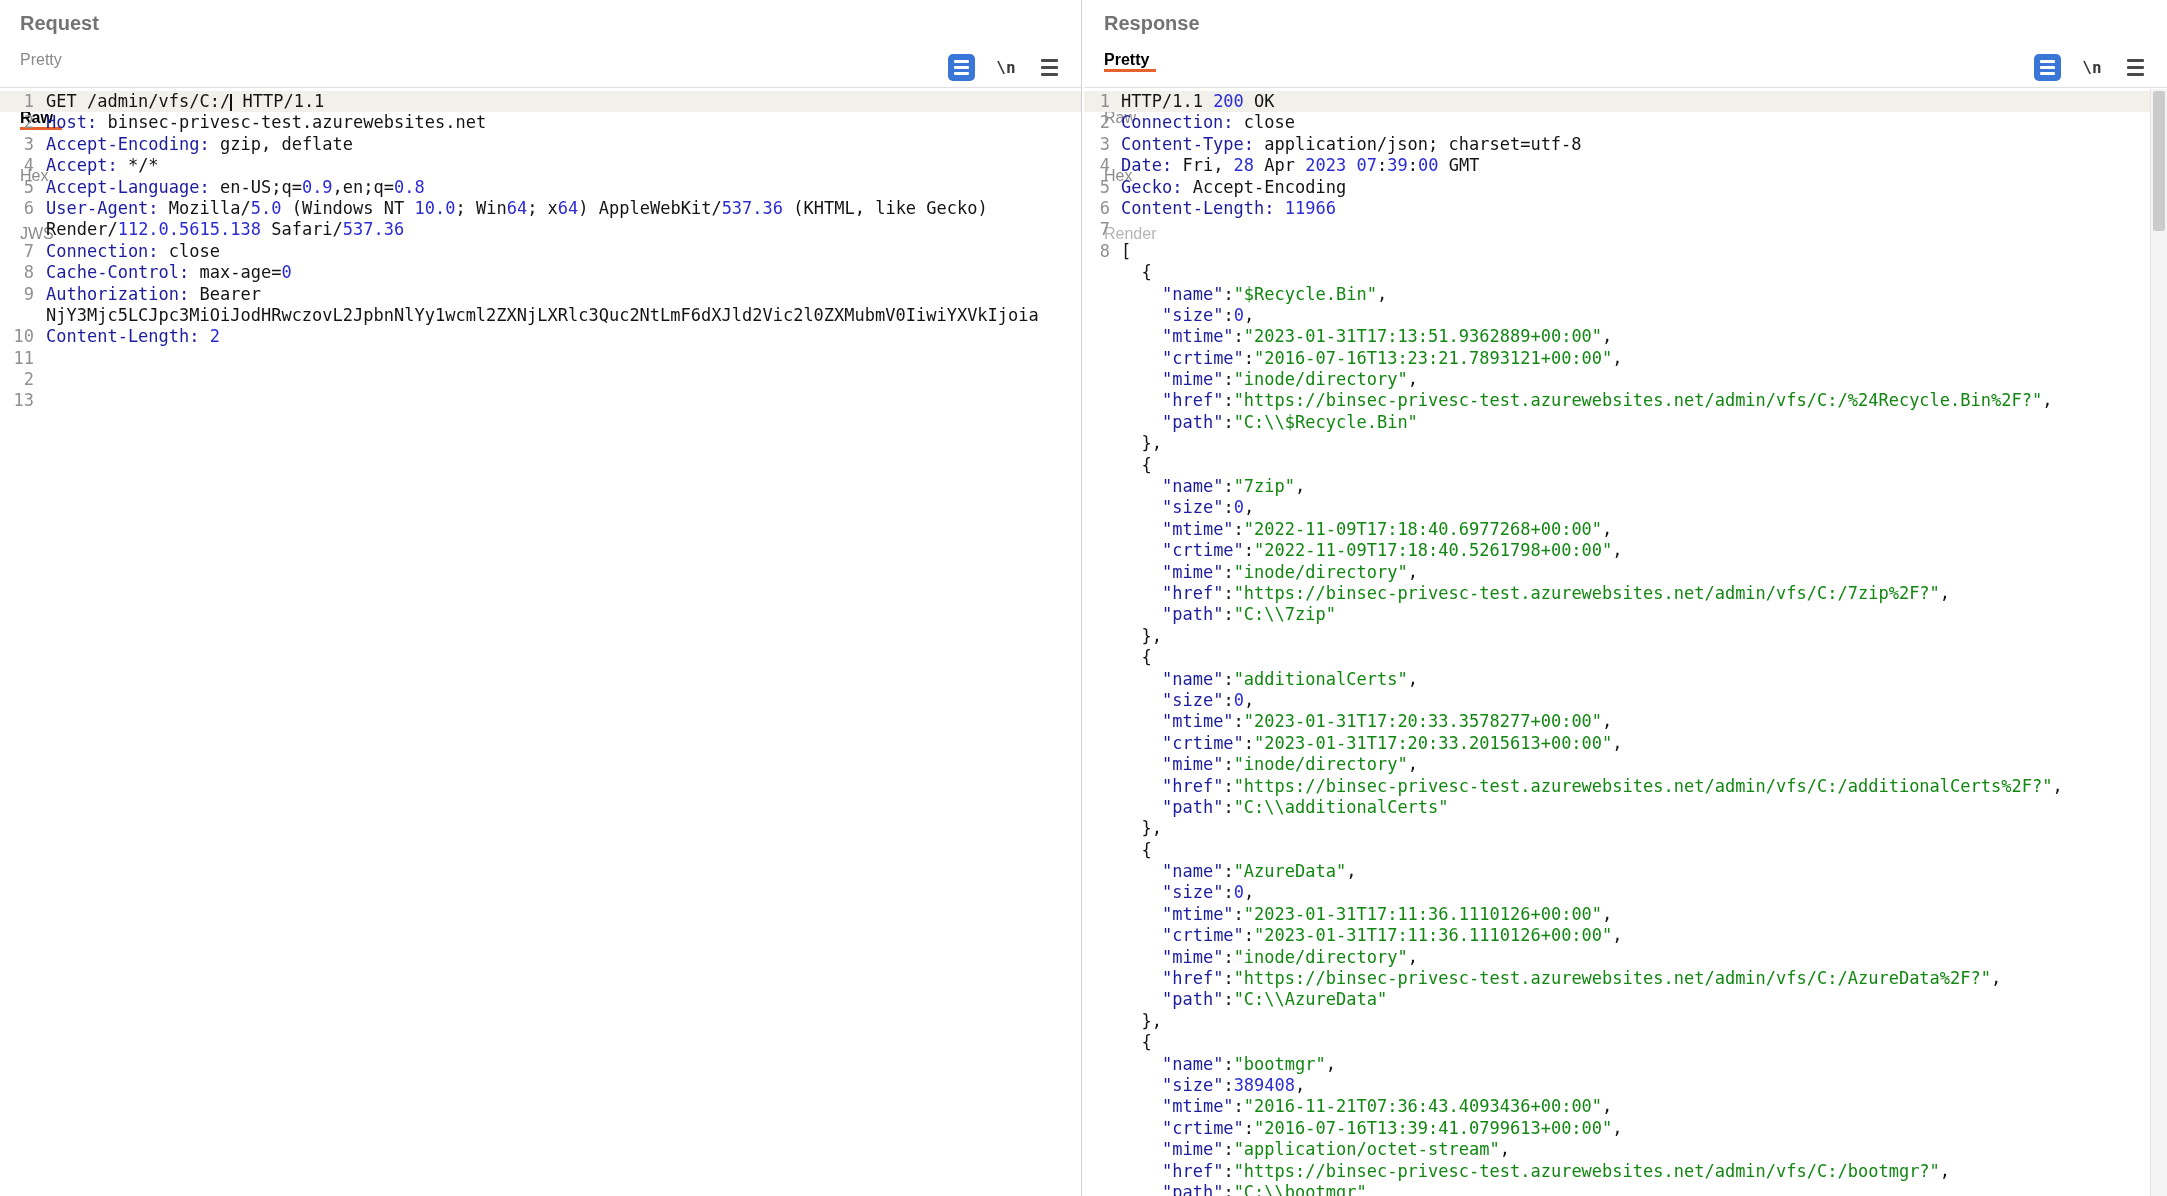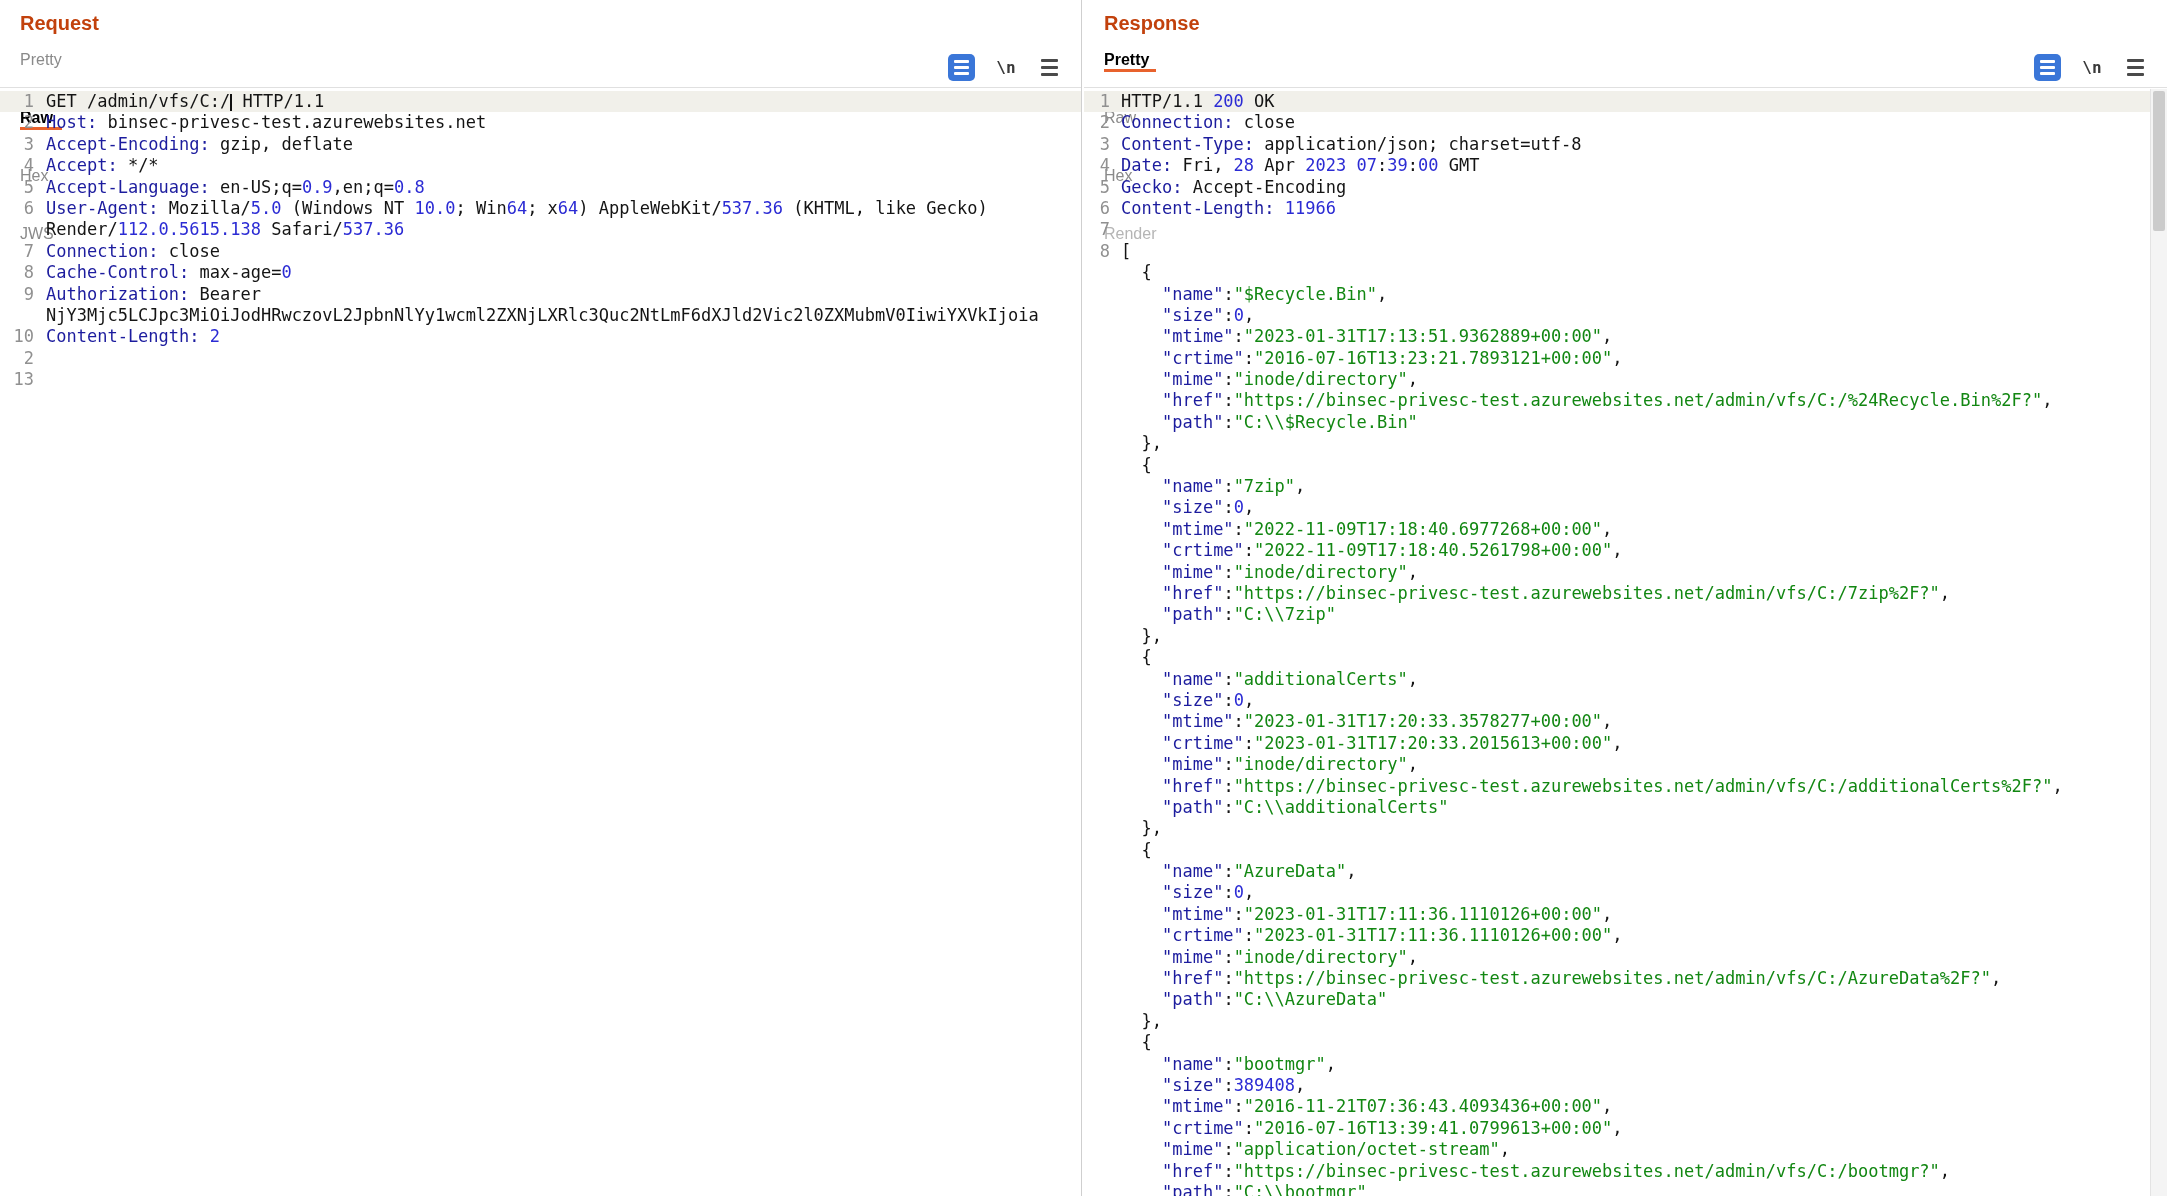--- a/index.html
+++ b/index.html
@@ -4,21 +4,21 @@
 <style>
   html,body{margin:0;padding:0;}
   body{
     width:2167px;height:1196px;overflow:hidden;background:#ffffff;
     font-family:"Liberation Sans",sans-serif;position:relative;
   }
   .panel{position:absolute;top:0;bottom:0;background:#fff;}
   .panel-request{left:0;width:1081px;}
   .panel-response{left:1084px;width:1083px;}
   .divider{position:absolute;top:0;bottom:0;left:1081px;width:3px;background:#fff;border-left:1px solid #cfcfcf;border-right:1px solid #ececec;}
-  .panel-title{position:absolute;top:12px;left:20px;font-size:20px;font-weight:bold;color:#c2410c;}
+  .panel-title{position:absolute;top:12px;left:20px;font-size:20px;font-weight:bold;color:#737373;}
   .tabbar{position:absolute;top:48px;left:0;right:0;height:40px;display:flex;align-items:stretch;
           padding:0 14px 0 20px;border-bottom:1px solid #e0e0e0;box-sizing:border-box;}
   .tabs{display:flex;gap:34px;align-items:stretch;flex-direction:column;}
   .tab{display:flex;align-items:center;font-size:16px;color:#8a8a8a;cursor:default;
        border-bottom:3px solid transparent;box-sizing:border-box;padding-top:3px;}
   .tab.selected{color:#000;font-weight:bold;border-bottom-color:#e8622d;}
   .tab.disabled{color:#b5b5b5;text-align:center;}
   .tools{margin-left:auto;display:flex;align-items:center;gap:16px;padding-right:6px;}
   .tool{background:none;border:none;padding:0;display:flex;align-items:center;justify-content:center;cursor:pointer;}
   .tool-format{width:27px;height:27px;border-radius:5px;background:#3a76d8;flex-direction:column;gap:3px;}
@@ -106,20 +106,21 @@
       <div class="code-line"><span class="ln">3</span><span class="lc"><span class="sg-h">Accept-Encoding:</span><span class="sg-t"> gzip, deflate</span></span></div>
       <div class="code-line"><span class="ln">4</span><span class="lc"><span class="sg-h">Accept:</span><span class="sg-t"> */*</span></span></div>
       <div class="code-line"><span class="ln">5</span><span class="lc"><span class="sg-h">Accept-Language:</span><span class="sg-t"> en-US;q=</span><span class="sg-n">0.9</span><span class="sg-t">,en;q=</span><span class="sg-n">0.8</span></span></div>
       <div class="code-line"><span class="ln">6</span><span class="lc"><span class="sg-h">User-Agent:</span><span class="sg-t"> Mozilla/</span><span class="sg-n">5.0</span><span class="sg-t"> (Windows NT </span><span class="sg-n">10.0</span><span class="sg-t">; Win</span><span class="sg-n">64</span><span class="sg-t">; x</span><span class="sg-n">64</span><span class="sg-t">) AppleWebKit/</span><span class="sg-n">537.36</span><span class="sg-t"> (KHTML, like Gecko)</span></span></div>
       <div class="code-line"><span class="ln"></span><span class="lc"><span class="sg-t">Render/</span><span class="sg-n">112.0.5615.138</span><span class="sg-t"> Safari/</span><span class="sg-n">537.36</span></span></div>
       <div class="code-line"><span class="ln">7</span><span class="lc"><span class="sg-h">Connection:</span><span class="sg-t"> close</span></span></div>
       <div class="code-line"><span class="ln">8</span><span class="lc"><span class="sg-h">Cache-Control:</span><span class="sg-t"> max-age=</span><span class="sg-n">0</span></span></div>
       <div class="code-line"><span class="ln">9</span><span class="lc"><span class="sg-h">Authorization:</span><span class="sg-t"> Bearer</span></span></div>
       <div class="code-line"><span class="ln"></span><span class="lc"><span class="sg-t">NjY3Mjc5LCJpc3MiOiJodHRwczovL2JpbnNlYy1wcml2ZXNjLXRlc3Quc2NtLmF6dXJld2Vic2l0ZXMubmV0IiwiYXVkIjoia</span></span></div>
       <div class="code-line"><span class="ln">10</span><span class="lc"><span class="sg-h">Content-Length:</span><span class="sg-t"> </span><span class="sg-n">2</span></span></div>
+      <div class="code-line"><span class="ln">11</span><span class="lc"></span></div>
       <div class="code-line"><span class="ln">2</span><span class="lc"></span></div>
       <div class="code-line"><span class="ln">13</span><span class="lc"></span></div>
     </div>
 </section>
 
 <div class="divider"></div>
 
 <section class="panel panel-response">
   <div class="panel-title">Response</div>
   <div class="tabbar">

